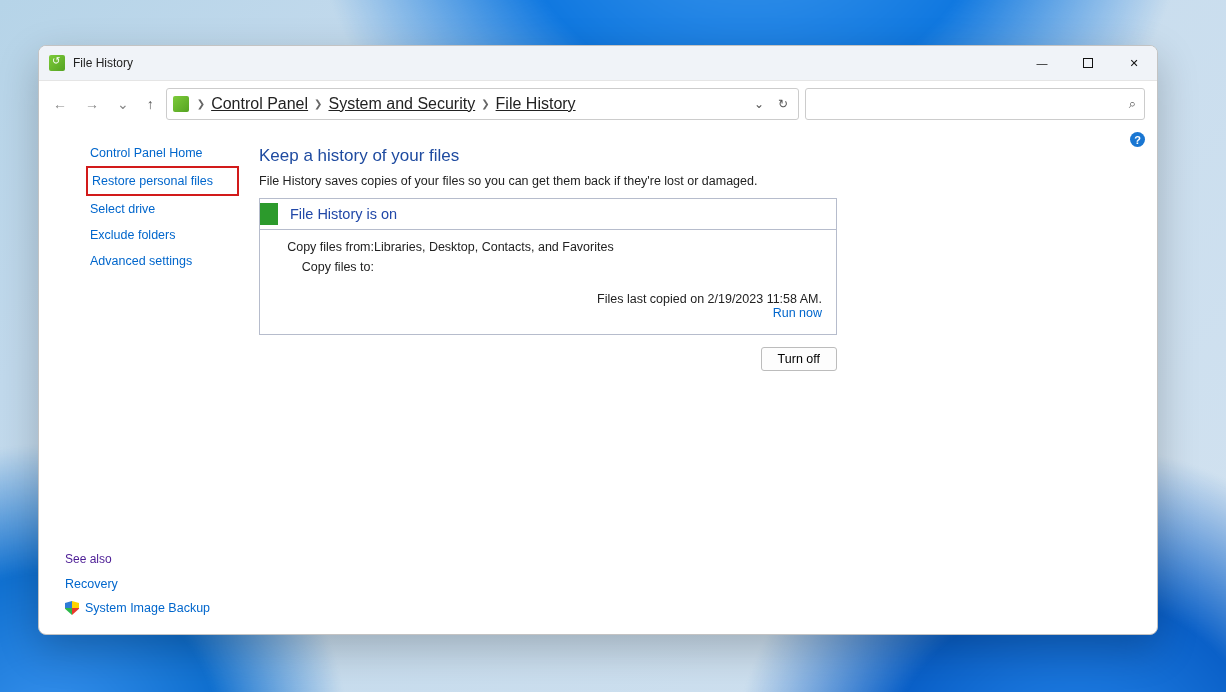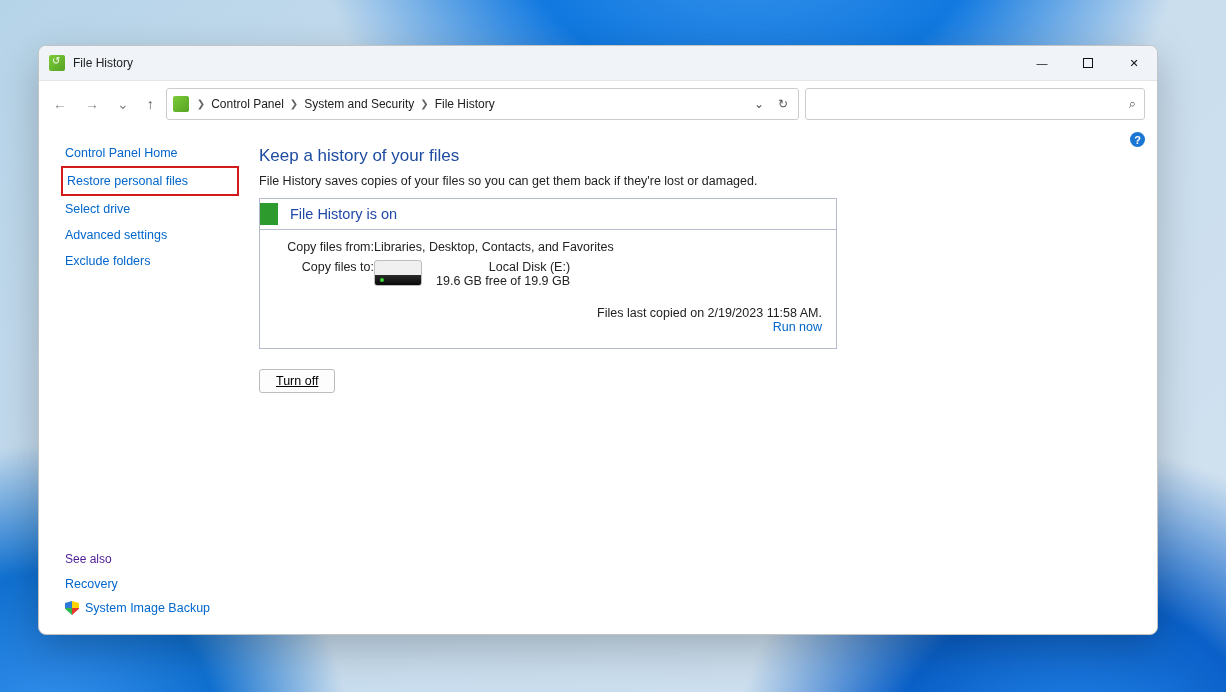--- a/index.html
+++ b/index.html
@@ -63,21 +63,21 @@
   .nav-icons .ico { color: #888; font-size: 14px; }
   .nav-icons .ico.up { color: #555; }
   .address {
     flex: 1; height: 32px; border: 1px solid #ccc; border-radius: 3px;
     background: #fff; display: flex; align-items: center; padding: 0 6px;
   }
   .address .cp-icon {
     width:16px; height:16px; margin-right:6px;
     background: linear-gradient(135deg,#7dcb3a,#55a322); border-radius:2px;
   }
-  .crumb { padding: 0 4px; font-size: 12px; color: #222; }
+  .crumb { padding: 0 4px; font-size: 16px; color: #222; text-decoration: underline; }
   .chev { color: #666; padding: 0 2px; font-size: 10px; }
   .address-tail { margin-left: auto; display:flex; align-items:center; gap:14px; padding-right:4px; }
   .address-tail .ico { color:#555; font-size:12px; }
   .search {
     width: 340px; height: 32px; border: 1px solid #ccc; border-radius: 3px;
     background: #fff; display:flex; align-items:center; padding: 0 8px;
     color:#888;
   }
   .search .mag { margin-left:auto; font-size:13px; color:#555; }
 
@@ -85,21 +85,21 @@
   .body { display:flex; height: calc(100% - 80px); position:relative; }
   .help-icon {
     position:absolute; right:12px; top:6px;
     width:15px; height:15px; border-radius:50%;
     background:#1976d2; color:#fff; font-size:11px; font-weight:bold;
     display:flex; align-items:center; justify-content:center;
   }
 
   
   .sidebar { width: 210px; padding: 14px 10px 14px 22px; display:flex; flex-direction:column; }
-  .side-link { color:#0066cc; font-size:12.5px; padding: 6px 4px; cursor:pointer; }
+  .side-link { color:#0066cc; font-size:12.5px; padding: 6px 4px; cursor:pointer;margin-left:25px; }
   .side-link.highlight { border: 2px solid #d21a1a; }
   .see-also-header { color:#4c1d95; font-size:12px; margin-top:auto; padding:6px 4px 6px 4px; }
   .see-link { color:#0066cc; font-size:12.5px; padding:5px 4px; display:flex; align-items:center; gap:6px; }
   .shield {
     width:14px; height:14px; display:inline-block; position:relative;
     background: conic-gradient(#ffd400 0 25%, #e83a2c 25% 50%, #2cb84a 50% 75%, #2e7bd6 75% 100%);
     clip-path: polygon(50% 0, 100% 15%, 100% 55%, 50% 100%, 0 55%, 0 15%);
   }
 
   
@@ -121,21 +121,21 @@
   .disk-row { display:flex; align-items:flex-start; gap:14px; }
   .disk-icon {
     width:48px; height:26px; border-radius:3px;
     background: linear-gradient(#f0f0f0 0%, #f0f0f0 58%, #2a2a2a 58%, #0a0a0a 100%);
     border:1px solid #bdbdbd; position:relative; margin-left:0px;
   }
   .disk-icon::after { content:""; position:absolute; left:5px; bottom:3px; width:4px; height:4px; border-radius:50%; background:#3ad63a; }
   .last-copied { margin-top:18px; }
   .run-link { color:#0066cc; cursor:pointer; }
 
-  .btn-row { width:578px; display:flex; justify-content:flex-start; margin-top:20px;text-decoration:underline; }
+  .btn-row { width:578px; display:flex; justify-content:flex-end; margin-top:12px; }
   .turnoff-btn {
     padding: 4px 16px; font-size:12.5px; background:#fdfdfd;
     border:1px solid #bcbcbc; border-radius:3px; cursor:pointer;
   }
 </style>
 </head>
 <body>
 
 <div class="bloom bloom1"></div>
 <div class="bloom bloom2"></div>
@@ -180,22 +180,22 @@
     </div>
   </div>
 
   <div class="body">
     <div class="help-icon">?</div>
 
     <div class="sidebar">
       <div class="side-link">Control Panel Home</div>
       <div class="side-link highlight">Restore personal files</div>
       <div class="side-link">Select drive</div>
+      <div class="side-link">Exclude folders</div>
       <div class="side-link">Advanced settings</div>
-      <div class="side-link">Exclude folders</div>
 
       <div class="see-also-header">See also</div>
       <div class="see-link">
         <span>Recovery</span>
       </div>
       <div class="see-link">
         <span class="shield"></span>
         <span>System Image Backup</span>
       </div>
     </div>
@@ -209,27 +209,20 @@
           <span class="status-flag"></span>
           <span class="status-title">File History is on</span>
         </div>
         <div class="status-body">
           <div class="row">
             <span class="lbl">Copy files from:</span>
             <span>Libraries, Desktop, Contacts, and Favorites</span>
           </div>
           <div class="row">
             <span class="lbl">Copy files to:</span>
-            <div class="disk-row">
-              <span class="disk-icon"></span>
-              <div>
-                <div>Local Disk (E:)</div>
-                <div>19.6 GB free of 19.9 GB</div>
-              </div>
-            </div>
           </div>
           <div class="last-copied">Files last copied on 2/19/2023 11:58 AM.</div>
           <div class="run-link">Run now</div>
         </div>
       </div>
 
       <div class="btn-row">
         <button class="turnoff-btn">Turn off</button>
       </div>
     </div>

